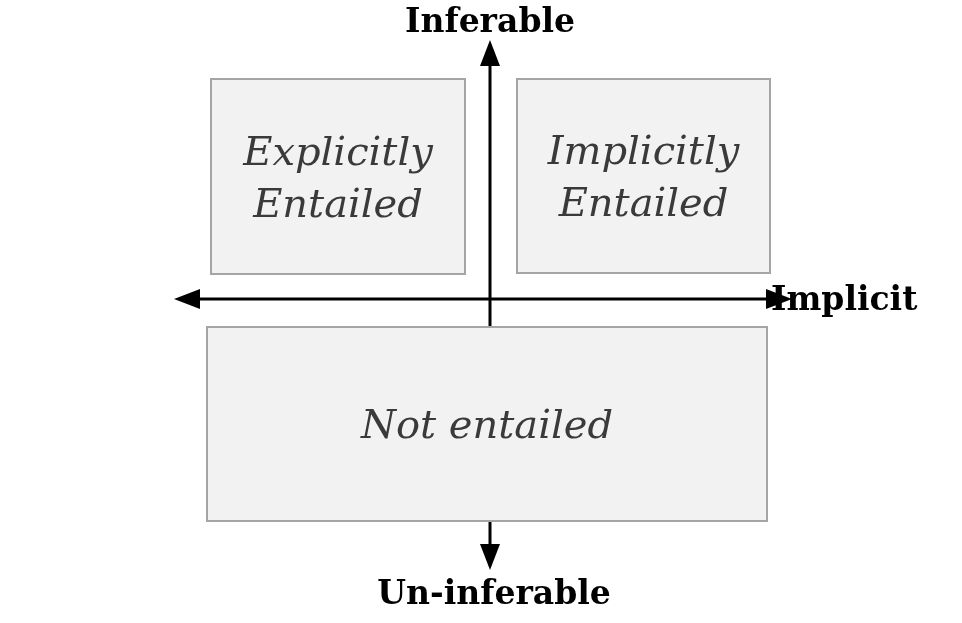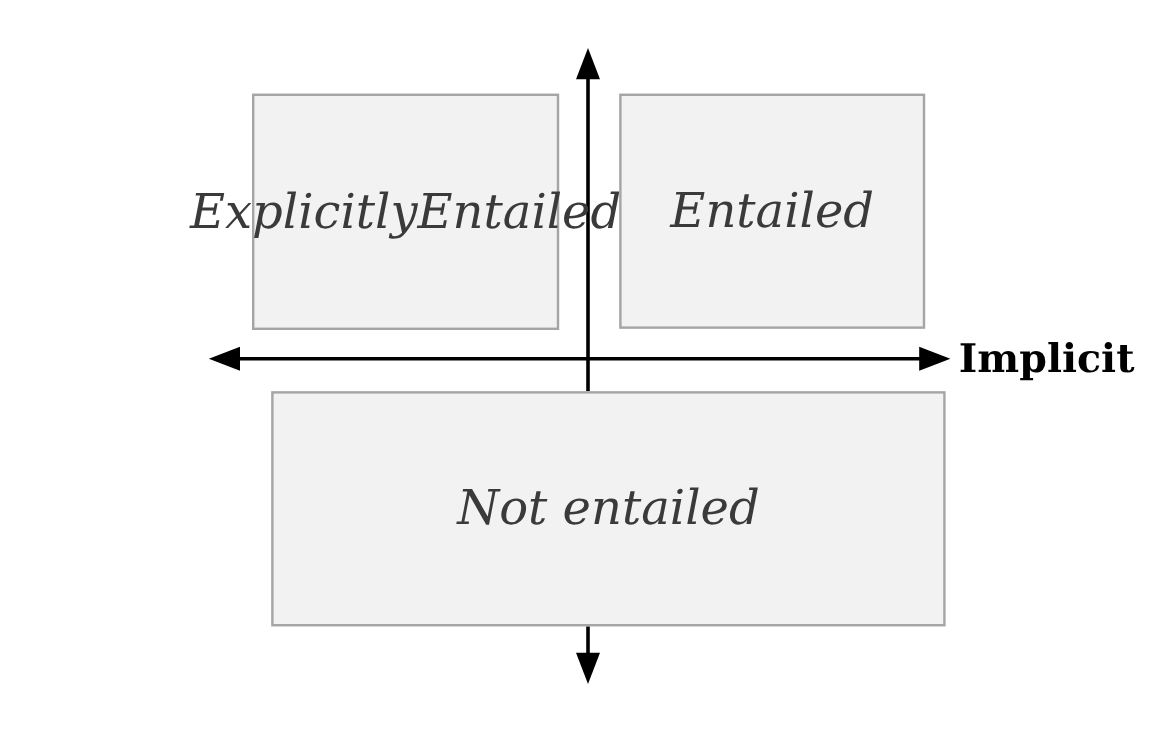--- a/index.html
+++ b/index.html
@@ -26,45 +26,45 @@
     z-index:0;
   }
   .axes line{stroke:var(--axis);stroke-width:3;}
   .axes polygon{fill:var(--axis);}
   .box{
     position:absolute;
     background:var(--box-fill);
     border:2px solid var(--box-border);
     color:var(--box-text);
     display:flex;
-    flex-direction:row;
+    flex-direction:column;
     align-items:center;
     justify-content:center;
     text-align:center;
     font-style:italic;
     font-size:40px;
     line-height:1.3;
     z-index:1;
   }
   .box-tl{left:210px;top:78px;width:256px;height:197px;}
   .box-tr{left:516px;top:78px;width:255px;height:196px;}
-  .box-bottom{left:226px;top:326px;width:562px;height:196px;text-align:right;}
+  .box-bottom{left:206px;top:326px;width:562px;height:196px;text-align:right;}
   .axis-label{
     position:absolute;
     color:var(--axis);
     font-weight:bold;
     font-size:33px;
     line-height:1.15;
     white-space:nowrap;
     z-index:2;
   }
   .label-top{left:490px;top:2px;transform:translateX(-50%);}
   .label-bottom{left:494px;top:574px;transform:translateX(-50%);}
   .label-left{left:4px;top:280px;}
-  .label-right{left:799px;top:280px;}
+  .label-right{left:771px;top:280px;}
 </style>
 </head>
 <body>
 
 <div class="stage">
 
   <svg class="axes" viewBox="0 0 962 623" xmlns="http://www.w3.org/2000/svg">
 
     <line x1="490" y1="56" x2="490" y2="556"></line>
     <polygon points="490,40 480,66 500,66"></polygon>
@@ -74,22 +74,25 @@
     <polygon points="174,299 200,289 200,309"></polygon>
     <polygon points="792,299 766,289 766,309"></polygon>
   </svg>
 
   <div class="box box-tl">
     <span>Explicitly</span>
     <span>Entailed</span>
   </div>
 
   <div class="box box-tr">
+    <span>Implicitly</span>
     <span>Entailed</span>
   </div>
 
   <div class="box box-bottom">
     <span>Not entailed</span>
   </div>
 
+  <div class="axis-label label-top">Inferable</div>
+  <div class="axis-label label-bottom">Un-inferable</div>
   <div class="axis-label label-right">Implicit</div>
 
 </div>
 
 </body></html>

